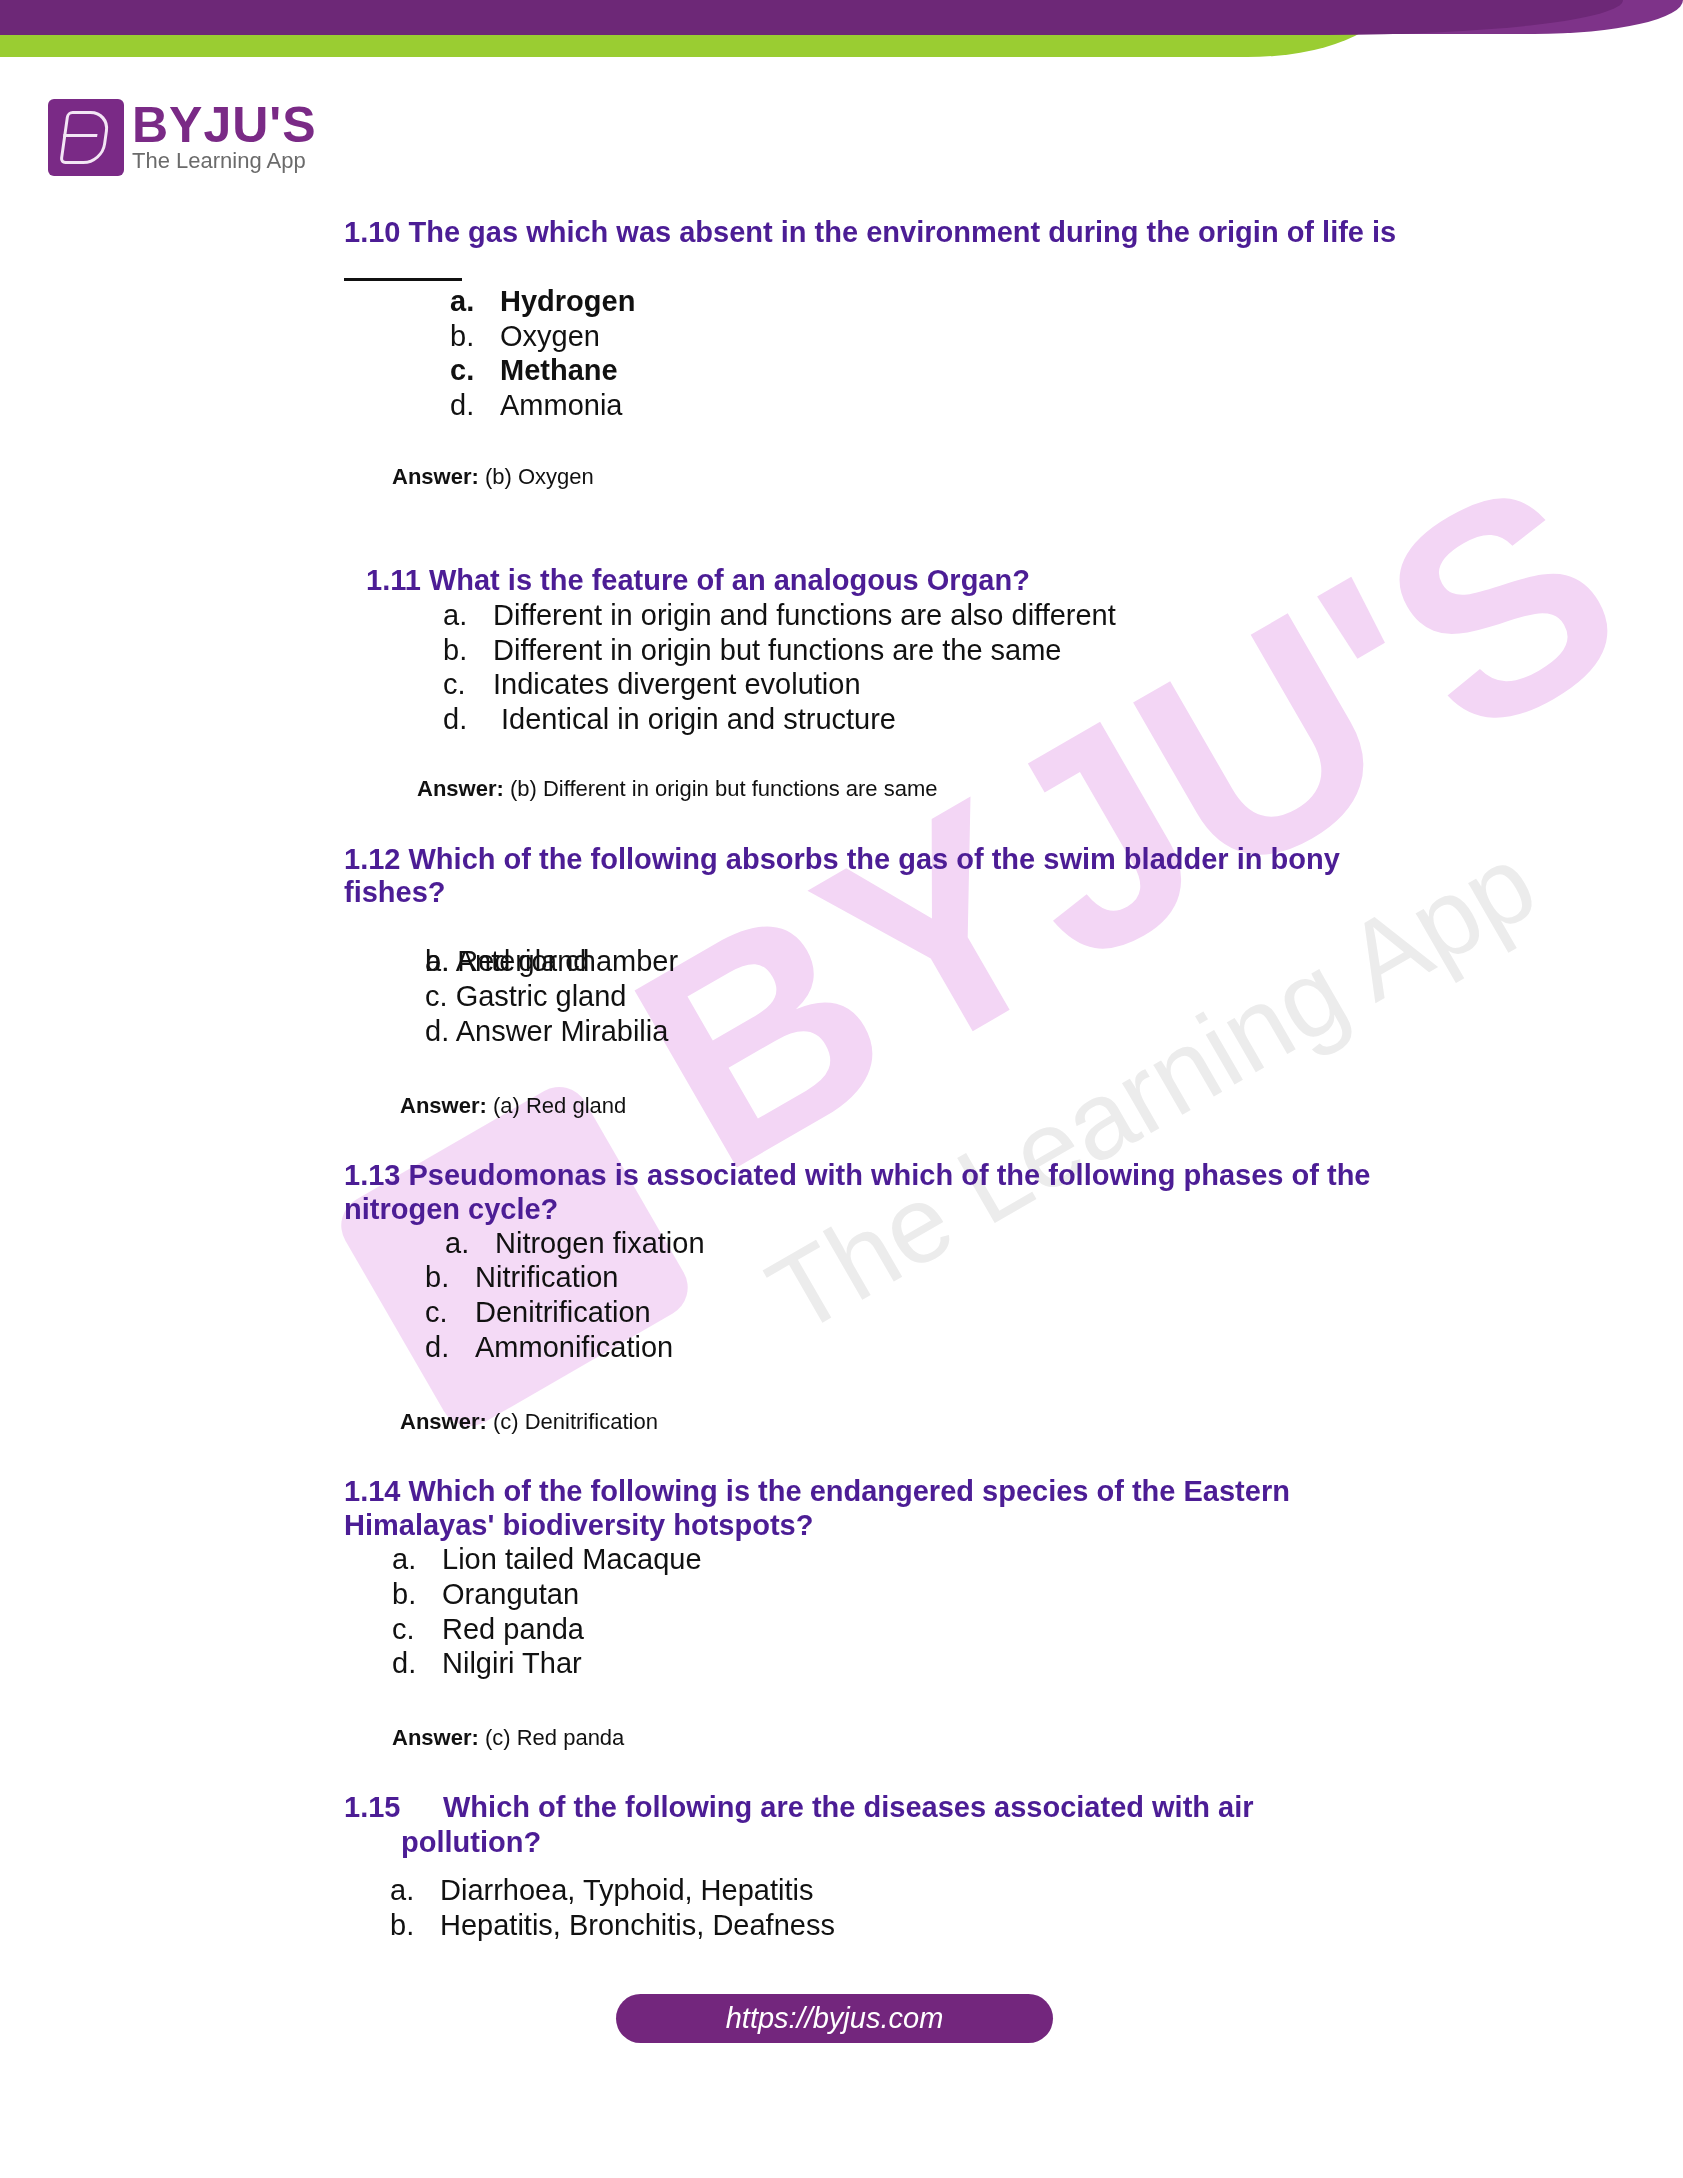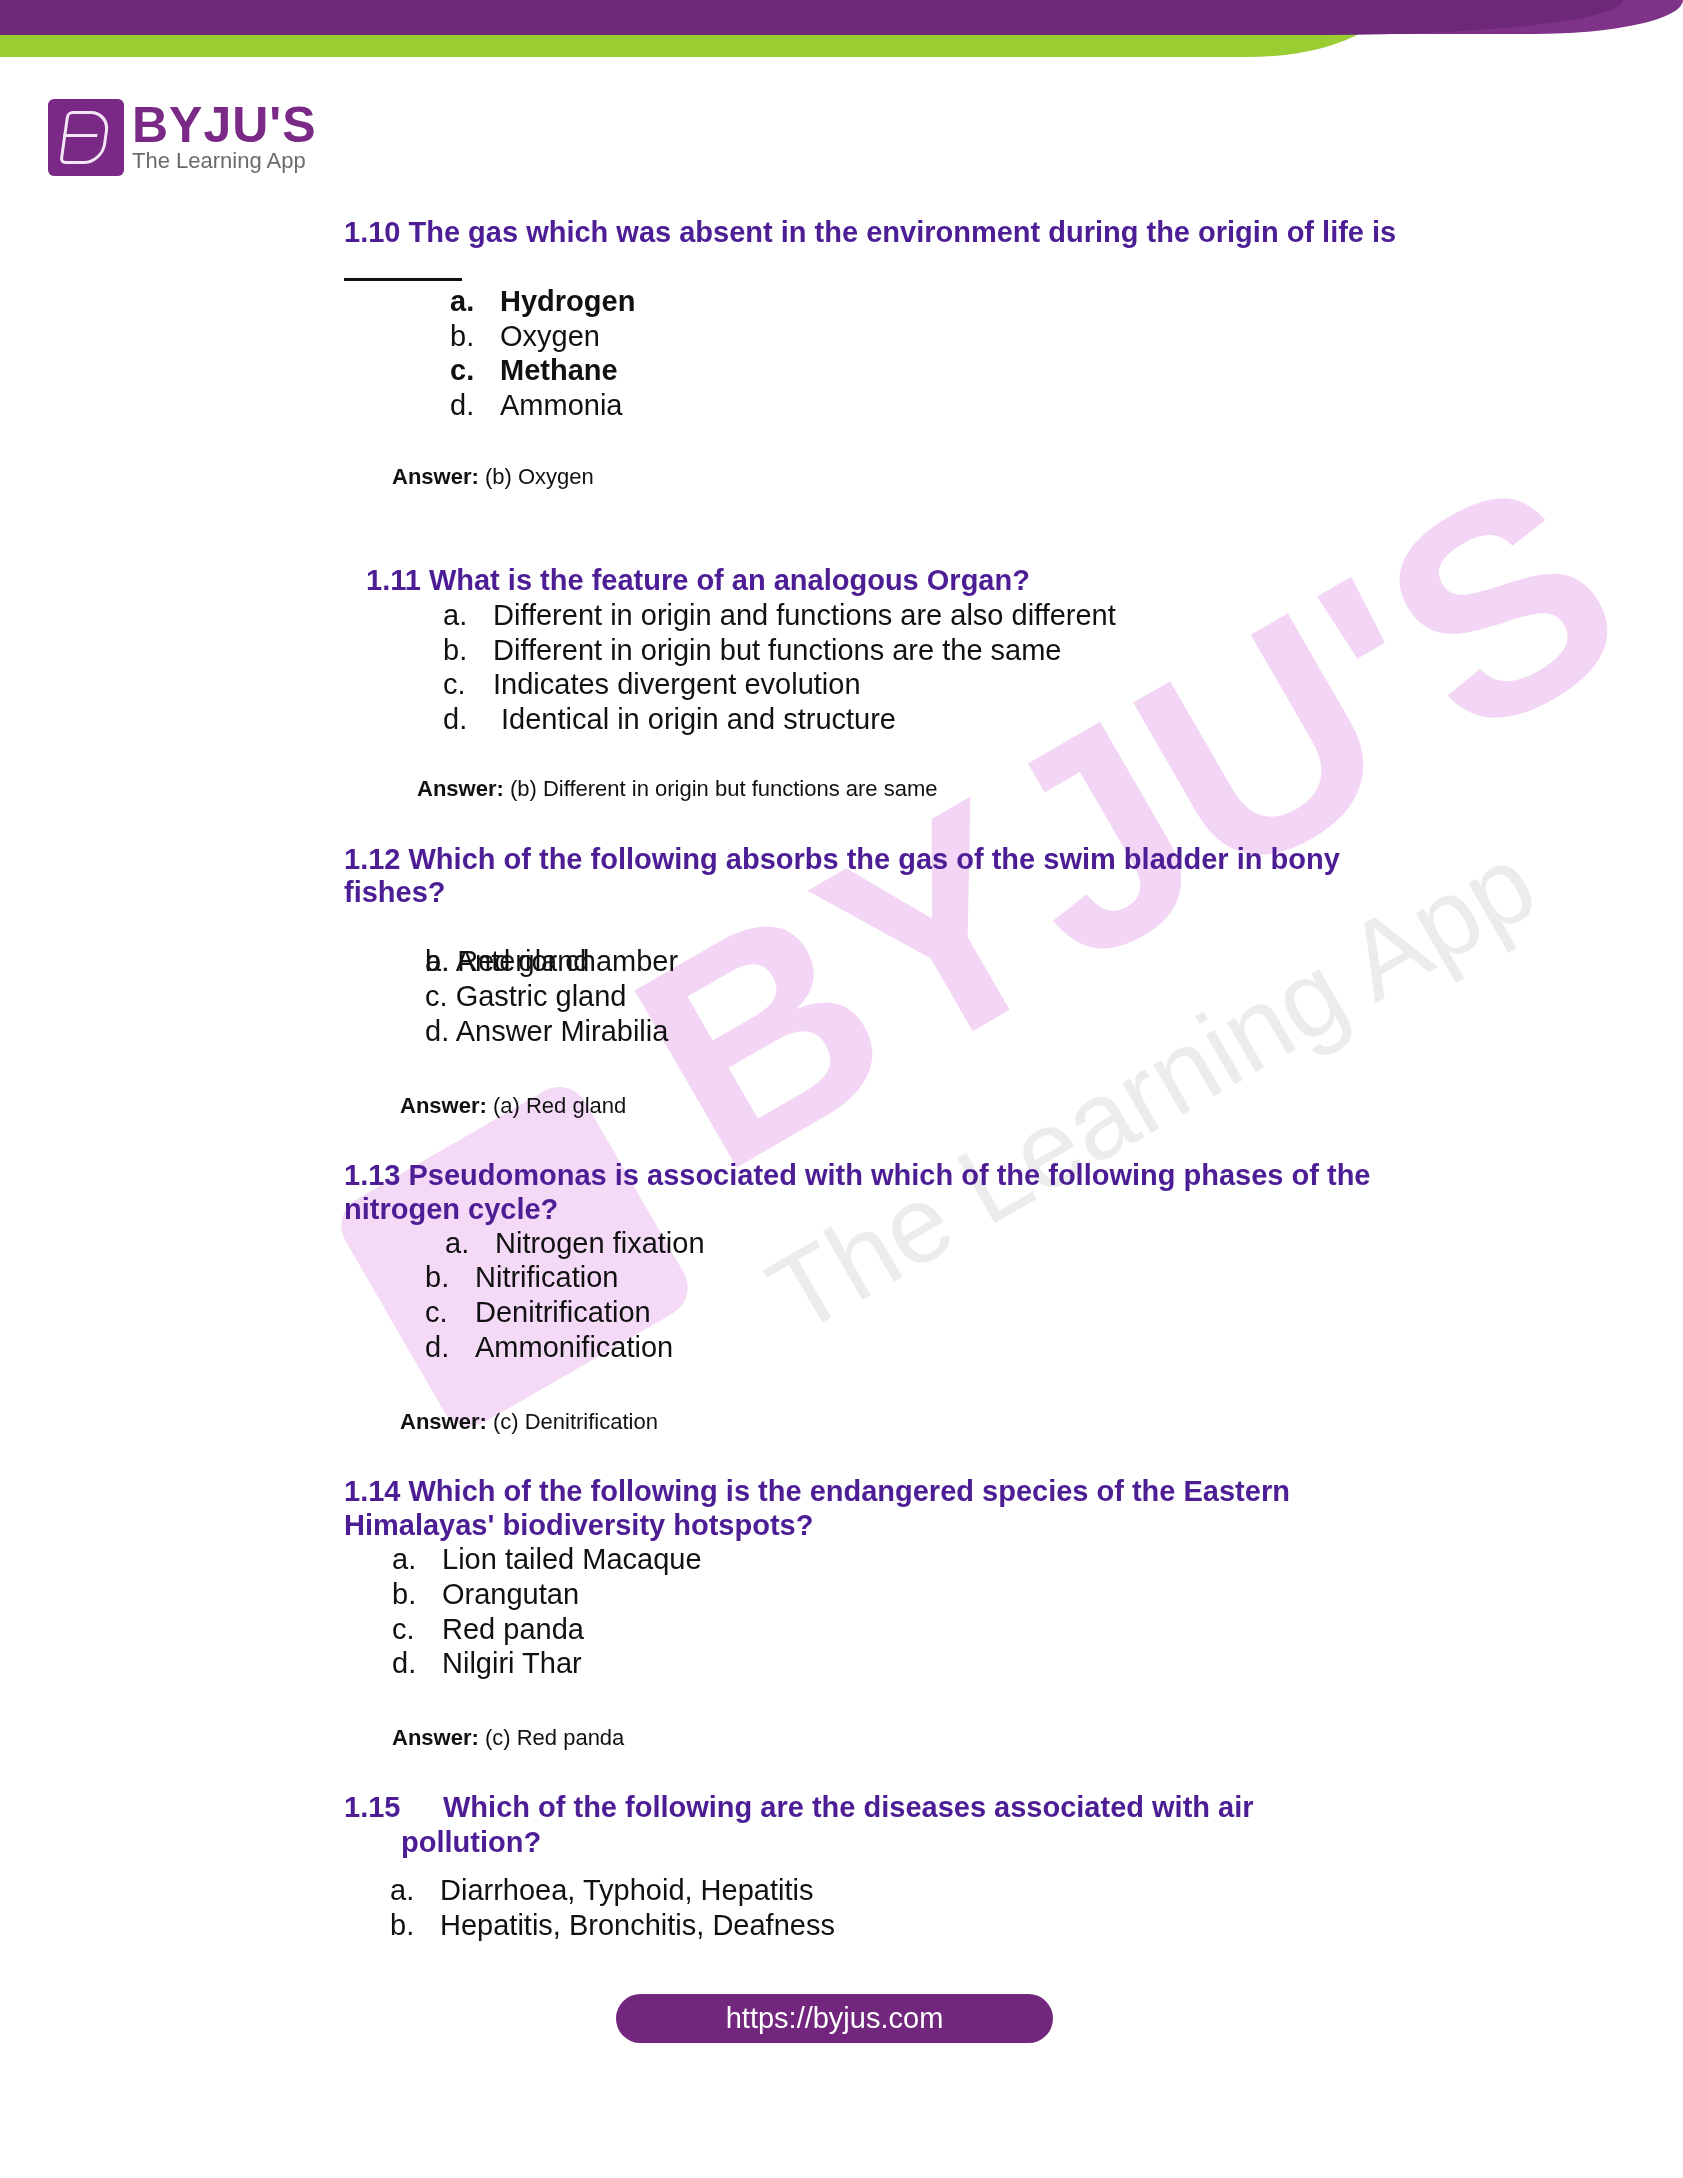--- a/index.html
+++ b/index.html
@@ -30,21 +30,21 @@
     
     .content { position: absolute; left: 0; top: 0; width: 1683px; }
     .q-title { position: absolute; font-weight: 700; font-size: 29px; line-height: 34px; color: #4c1d95; }
     .opt { position: absolute; font-size: 29px; line-height: 35px; color: #111; white-space: nowrap; }
     .opt .lbl { display: inline-block; }
     .ans { position: absolute; font-size: 22px; line-height: 35px; color: #111; white-space: nowrap; }
     .ans b { font-weight: 700; }
     .blank { position: absolute; left: 344px; top: 278px; width: 118px; height: 3px; background: #111; }
 
     
-    .footer-pill { position: absolute; left: 616px; top: 1994px; width: 437px; height: 49px; background: #73267d; border-radius: 25px; display: flex; align-items: center; justify-content: center; color: #ffffff; font-size: 29px; text-decoration: none; }
+    .footer-pill { position: absolute; left: 616px; top: 1994px; width: 437px; height: 49px; background: #73267d; border-radius: 25px; display: flex; align-items: center; justify-content: center; color: #ffffff; font-size: 29px; text-decoration: none; font-style: italic; }
   </style>
 </head>
 <body>
 
 <div class="band-wrap">
   <div class="band-green"></div>
   <div class="band-purple2"></div>
   <div class="band-purple"></div>
 </div>
 

